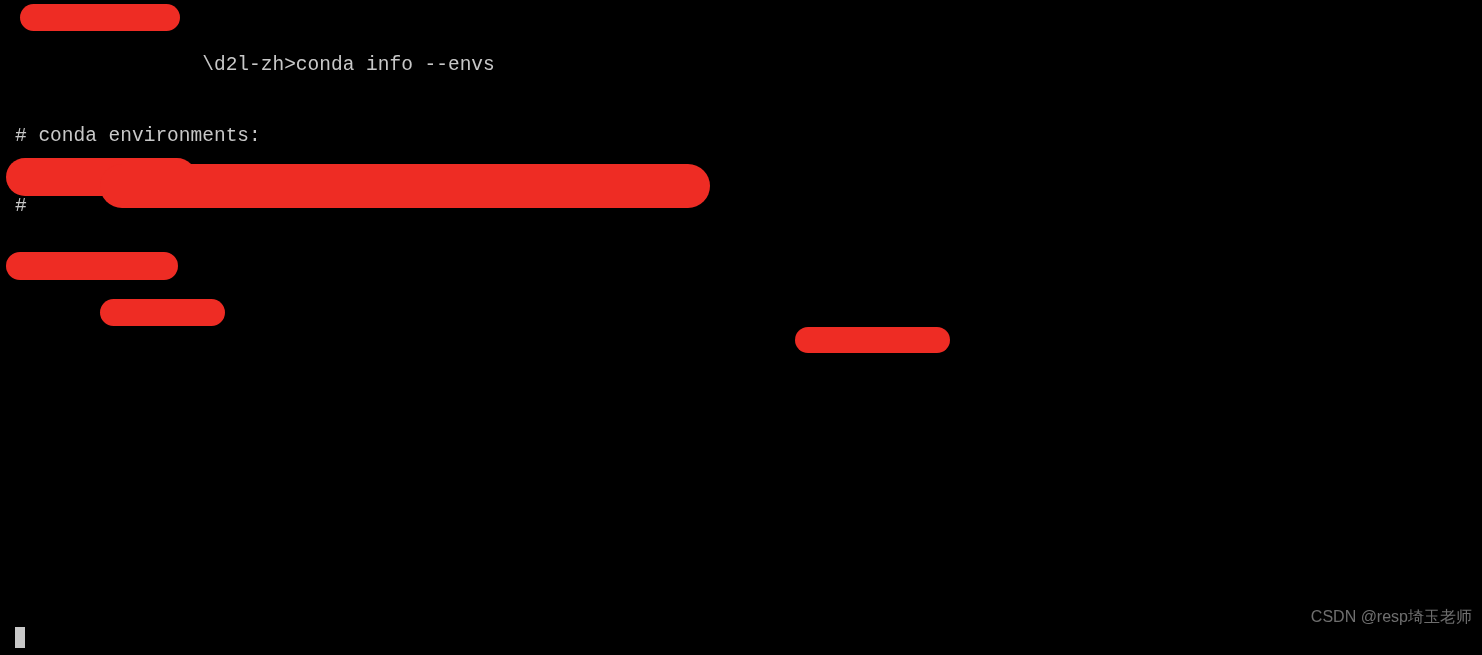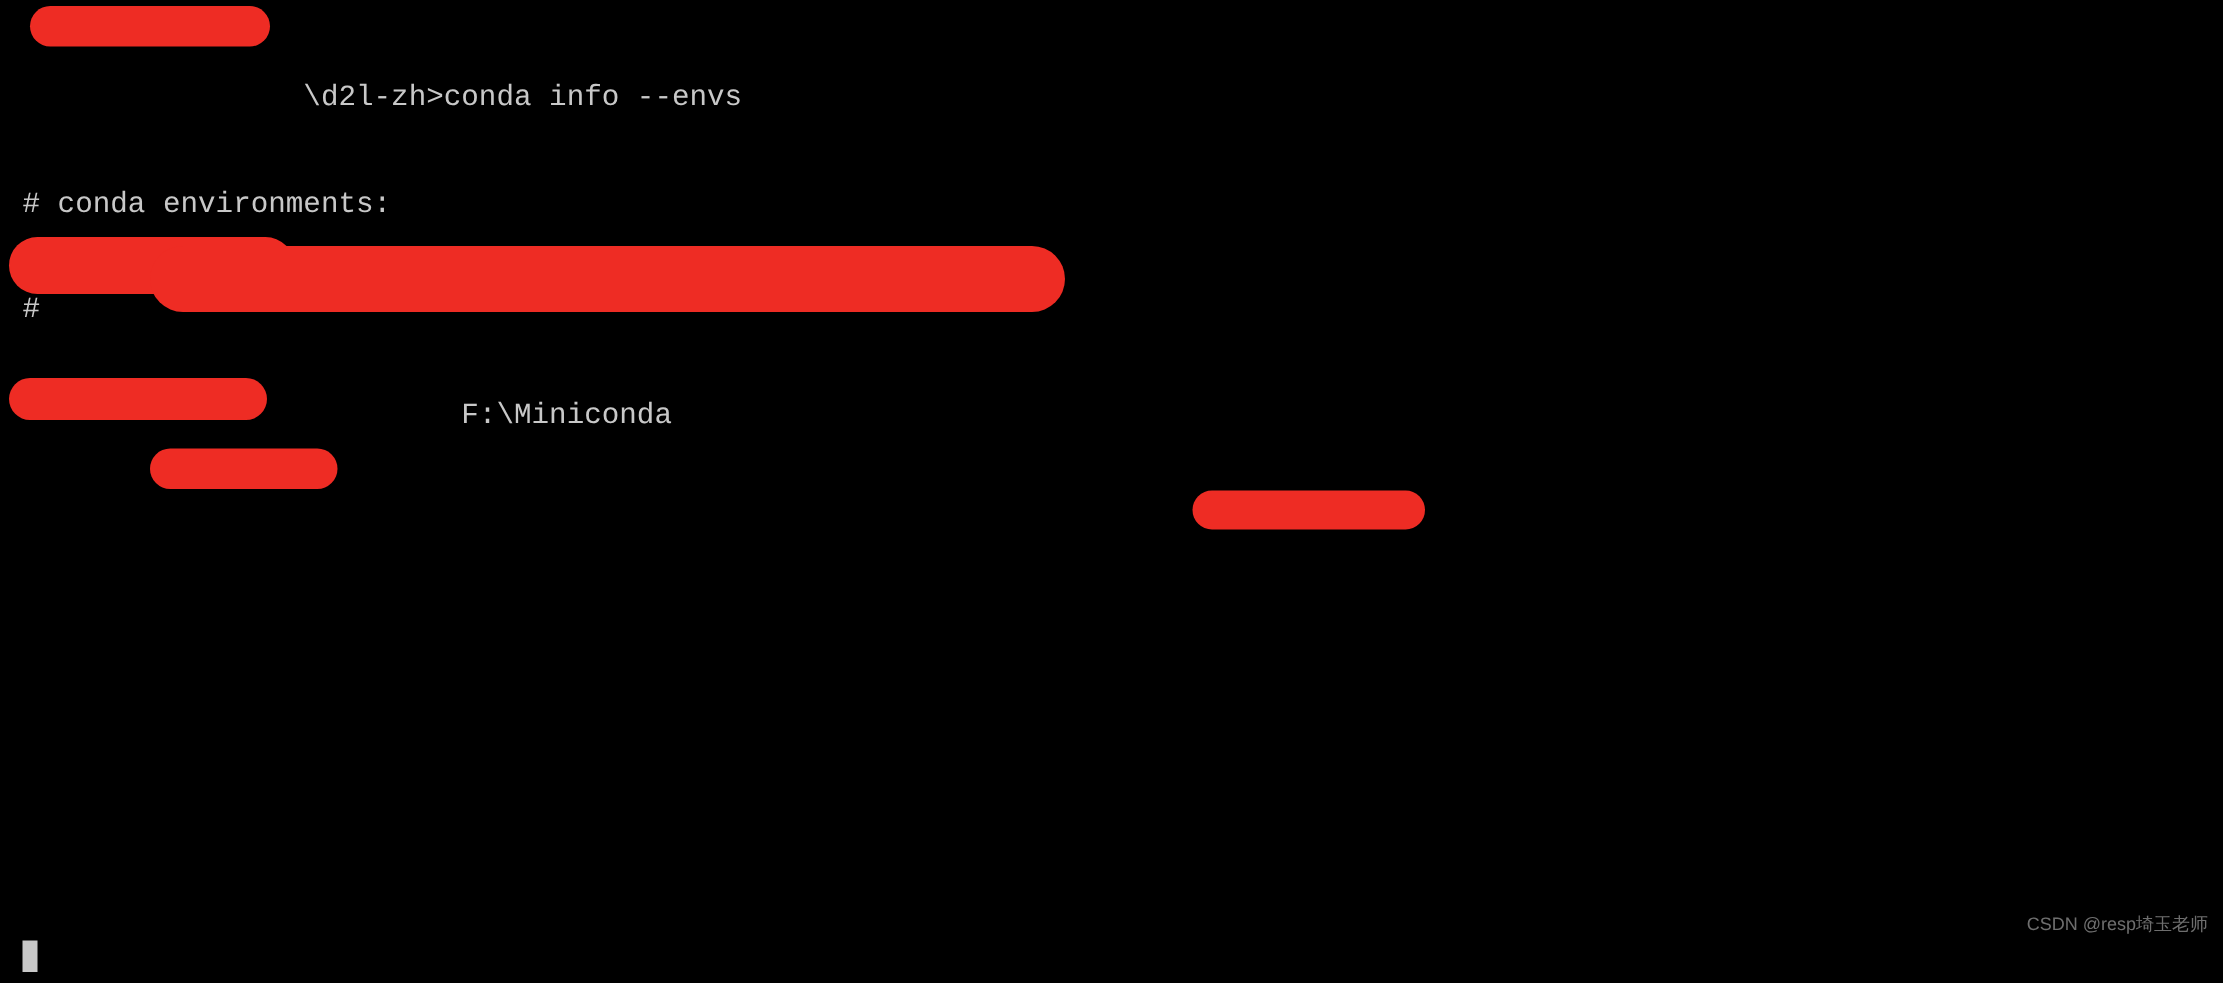--- a/index.html
+++ b/index.html
@@ -27,32 +27,31 @@
     position:absolute;
     left:15px;top:627px;
     width:10px;height:21px;
     background:#c8c8c8;
   }
   .watermark{
     position:absolute;
     right:10px;bottom:4px;
     color:rgba(200,200,200,0.55);
     font-family:"Microsoft YaHei","SimSun",sans-serif;
-    font-size:12px;
+    font-size:16px;
     z-index:3;
   }
 </style>
 </head>
 <body>
 
 <div class="terminal">
   <span class="line">                \d2l-zh&gt;conda info --envs</span>
   <span class="line"># conda environments:</span>
   <span class="line">#</span>
-  <span class="line">                         F:\Miniconda</span>
   <span class="line"></span>
   <span class="line"></span>
   <span class="line"></span>
   <span class="line"></span>
   
   <span class="line"></span>
   
   
   
   

